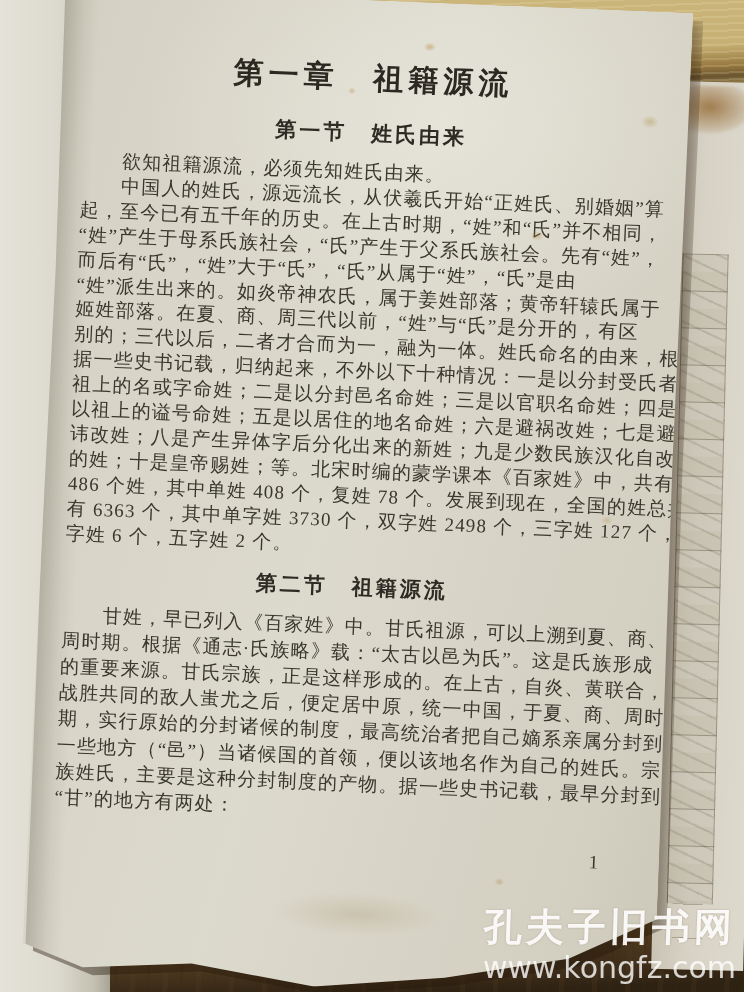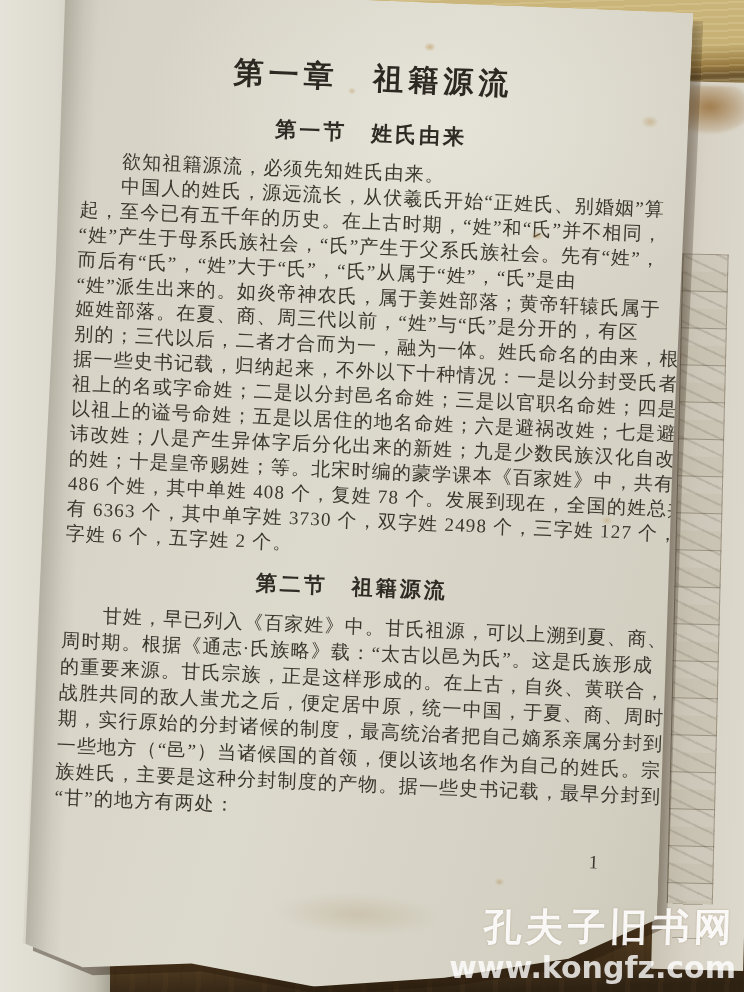--- a/index.html
+++ b/index.html
@@ -100,21 +100,21 @@
   .stain.g { left:560px; top:872px; width:10px; height:8px;  background:radial-gradient(closest-side, rgba(170,134,70,.40), rgba(170,134,70,0)); }
 
   
   .watermark { position:absolute; right:8px; bottom:8px; z-index:6; text-align:right; line-height:1.1; }
   .wm-cn {
     font-size:38px; font-weight:bold; letter-spacing:4px; color:rgba(255,255,255,.92);
     transform:skewX(-2deg); text-shadow:0 0 2px rgba(120,90,50,.35);
   }
   .wm-url {
     margin-top:2px; font-family:"DejaVu Sans","Liberation Sans",sans-serif;
-    font-size:30px; font-weight:bold; color:rgba(255,255,255,.80);
+    font-size:30px; font-weight:normal; color:rgba(255,255,255,.80);
   }
 </style>
 </head>
 <body>
 
 <div class="scene">
 
   <div class="wood-base"></div>
   <div class="wood-planks"></div>
 

